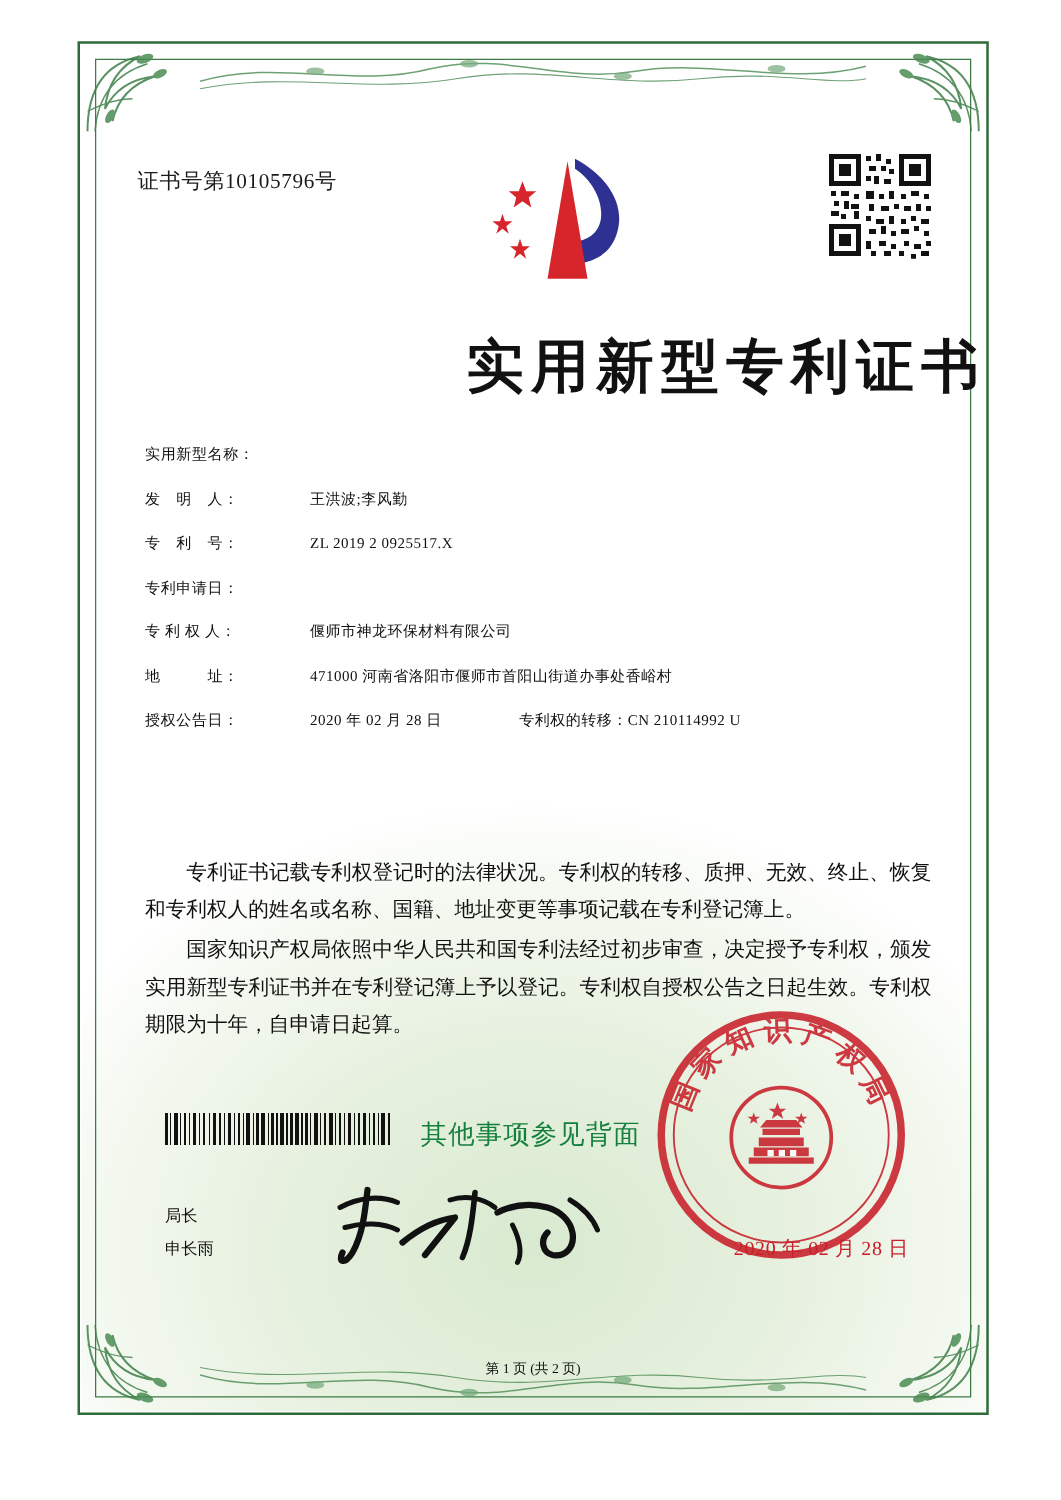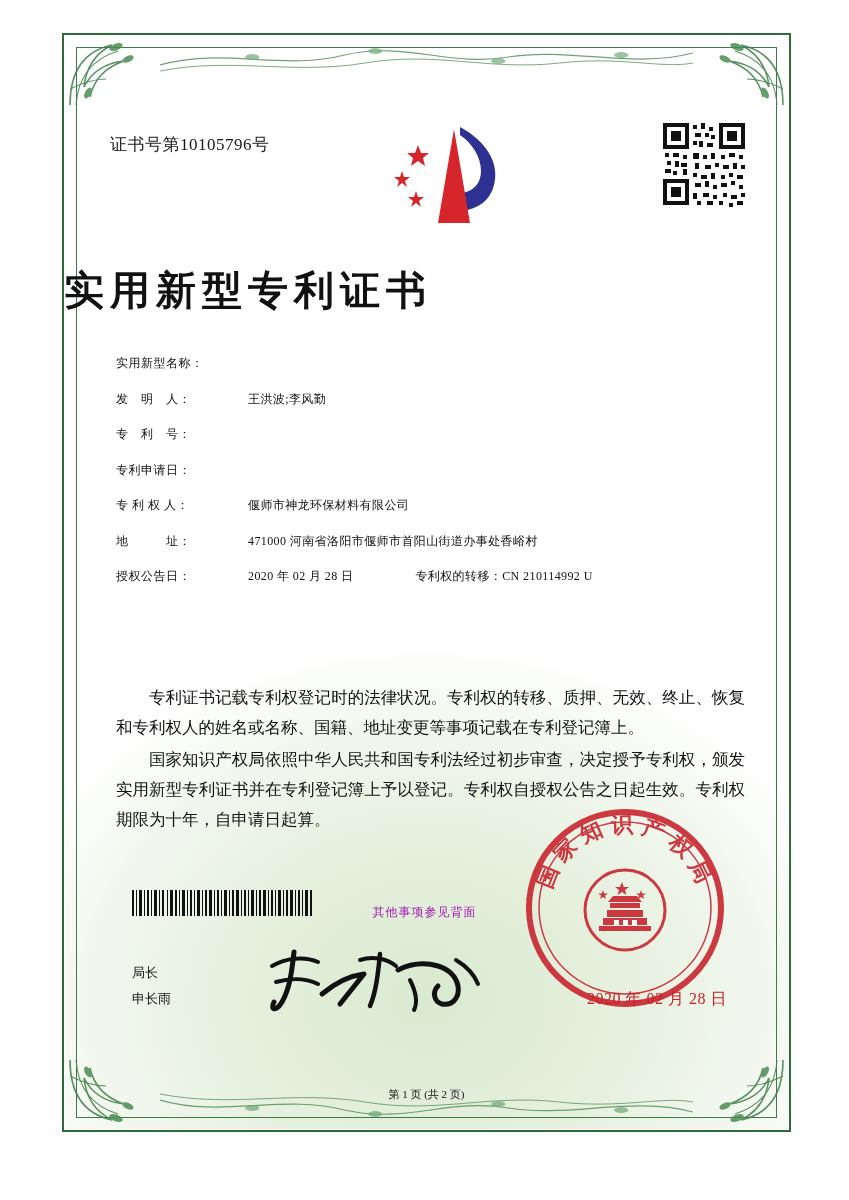--- a/index.html
+++ b/index.html
@@ -79,22 +79,22 @@
     position: absolute;
     right: 42px; top: 86px;
     width: 86px; height: 86px;
   }
 
   
   .title {
     position: absolute;
     left: 0; right: 0;
     top: 228px;
-    text-align: left;
-    font-size: 40px;
+    text-align: right;
+    font-size: 46px;
     font-weight: bold;
     letter-spacing: 6px;
     color: #111111;
     font-family: "DejaVu Serif", serif;
   }
 
   
   .fields {
     position: absolute;
     left: 52px; right: 40px;
@@ -178,22 +178,22 @@
     bottom: 28px;
     text-align: center;
     font-size: 11px;
     color: #111111;
   }
   .back-note {
     position: absolute;
     left: 0; right: 0;
     bottom: 18px;
     text-align: center;
-    font-size: 12px;
-    color: #a21caf;
+    font-size: 21px;
+    color: #15803d;
     letter-spacing: 1px;
     font-family: Liberation Serif, serif;
   }
 </style>
 </head>
 <body>
 
 <div class="page">
   <div class="cert">
     <div class="cert-inner"></div>
@@ -373,20 +373,21 @@
     <div class="fields">
       <div class="frow">
         <div class="flabel">实用新型名称：</div>
       </div>
       <div class="frow">
         <div class="flabel">发　明　人：</div>
         <div class="fvalue">王洪波;李风勤</div>
       </div>
       <div class="frow">
         <div class="flabel">专　利　号：</div>
+        <div class="fvalue">ZL 2019 2 0925517.X</div>
       </div>
       <div class="frow">
         <div class="flabel">专利申请日：</div>
       </div>
       <div class="frow">
         <div class="flabel">专 利 权 人：</div>
         <div class="fvalue">偃师市神龙环保材料有限公司</div>
       </div>
       <div class="frow">
         <div class="flabel">地　　　址：</div>

